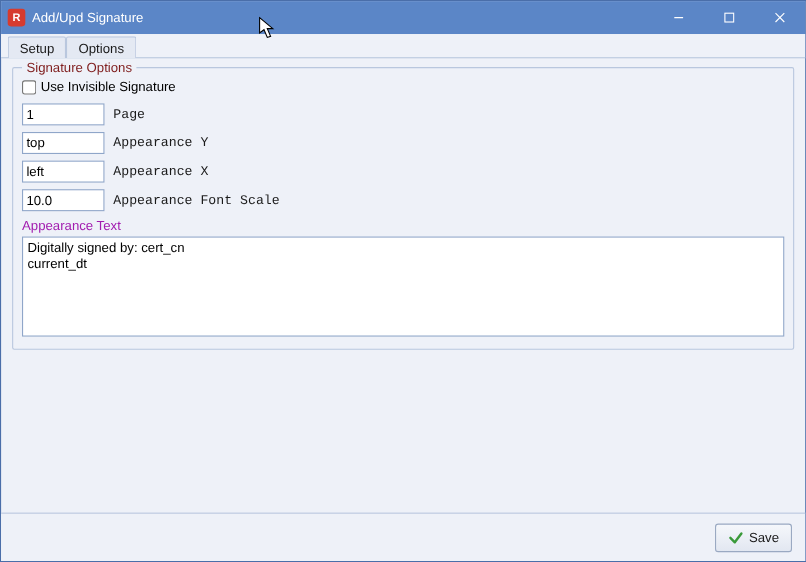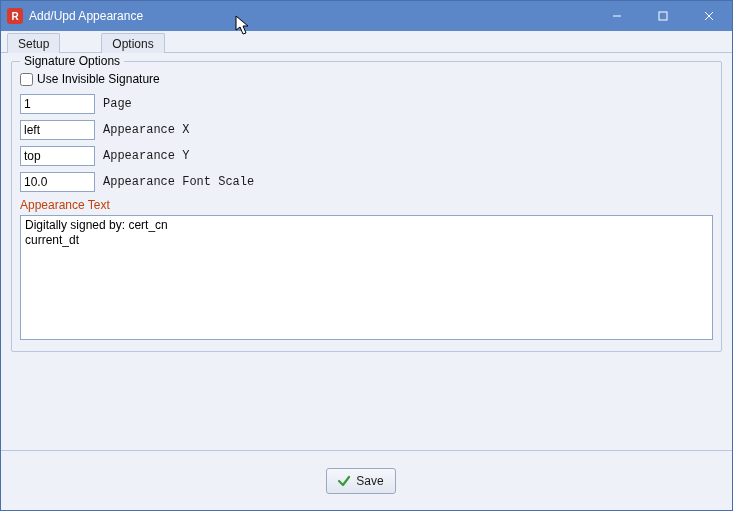--- a/index.html
+++ b/index.html
@@ -58,21 +58,20 @@
     pointer-events: none;
     z-index: 100;
   }
   .tabstrip {
     height: 22px;
     display: flex;
     align-items: flex-end;
     padding-left: 6px;
     background: #eef1f8;
     border-bottom: 1px solid #b9c7de;
-    gap: 41px;
   }
   .tab {
     padding: 3px 10px 2px 10px;
     border: 1px solid #b9c7de;
     border-bottom: none;
     background: #e4e9f3;
     margin-right: 0px;
     border-top-left-radius: 2px;
     border-top-right-radius: 2px;
     font-size: 12px;
@@ -96,21 +95,21 @@
     padding: 10px 8px 8px 8px;
     position: relative;
   }
   .fieldset-legend {
     position: absolute;
     top: -8px;
     left: 8px;
     background: #eef1f8;
     padding: 0 4px;
     font-size: 12px;
-    color: #000000;
+    color: #7f1d1d;
   }
   .row {
     display: flex;
     align-items: center;
     margin-bottom: 6px;
   }
   .row input[type="text"] {
     width: 75px;
     height: 20px;
     border: 1px solid #8fa6c9;
@@ -129,41 +128,41 @@
     display: flex;
     align-items: flex-end;
     margin-bottom: 8px;
   }
   .checkbox-row input[type="checkbox"] {
     width: 13px; height: 13px;
     margin: 0 4px 0 0;
   }
   .app-text-label {
     font-size: 12px;
-    color: #c2410c;
+    color: #a21caf;
     margin-top: 4px;
     margin-bottom: 3px;
   }
   .textarea {
     width: 100%;
-    height: 125px;
+    height: 91px;
     border: 1px solid #8fa6c9;
     background: #fff;
     font-size: 12px;
     font-family: inherit;
     padding: 2px 4px;
     resize: none;
     line-height: 1.25;
   }
   .button-bar {
-    height: 60px;
+    height: 44px;
     border-top: 1px solid #b9c7de;
     display: flex;
     align-items: center;
-    justify-content: center;
+    justify-content: flex-end;
     padding-right: 12px;
     gap: 10px;
     background: #eef1f8;
   }
   .btn {
     min-width: 70px;
     height: 26px;
     border: 1px solid #9aa9c2;
     border-radius: 3px;
     background: linear-gradient(#f5f7fb, #e2e7f1);
@@ -185,21 +184,21 @@
     background: #fff;
   }
 </style>
 </head>
 <body>
 
 <div class="window">
 
   <div class="titlebar">
     <div class="app-icon">R</div>
-    <div class="title-text">Add/Upd Appearance</div>
+    <div class="title-text">Add/Upd Signature</div>
     <div class="spacer"></div>
     <div class="win-controls">
       <div class="win-btn">
         <svg width="10" height="10">
             <line x1="1" y1="5" x2="9" y2="5" stroke-width="1"></line>
           </svg>
       </div>
       <div class="win-btn">
         <svg width="10" height="10">
             <rect x="1" y="1" width="8" height="8" fill="none" stroke-width="1"></rect>
@@ -227,27 +226,27 @@
         <input type="checkbox" style="">
         <span>Use Invisible Signature</span>
       </div>
 
       <div class="row">
         <input type="text" class="page-input selected" style="color: rgb(0, 0, 0); background: rgb(255, 255, 255); position: relative;" value="1">
         <span class="lbl">Page</span>
       </div>
 
       <div class="row">
+        <input type="text" value="top" style="">
+        <span class="lbl">Appearance Y</span>
+      </div>
+
+      <div class="row">
         <input type="text" value="left" style="">
         <span class="lbl">Appearance X</span>
-      </div>
-
-      <div class="row">
-        <input type="text" value="top" style="">
-        <span class="lbl">Appearance Y</span>
       </div>
 
       <div class="row">
         <input type="text" value="10.0" style="">
         <span class="lbl">Appearance Font Scale</span>
       </div>
 
       <div class="app-text-label">Appearance Text</div>
       <textarea class="textarea" style="">Digitally signed by: cert_cn
 current_dt</textarea>

